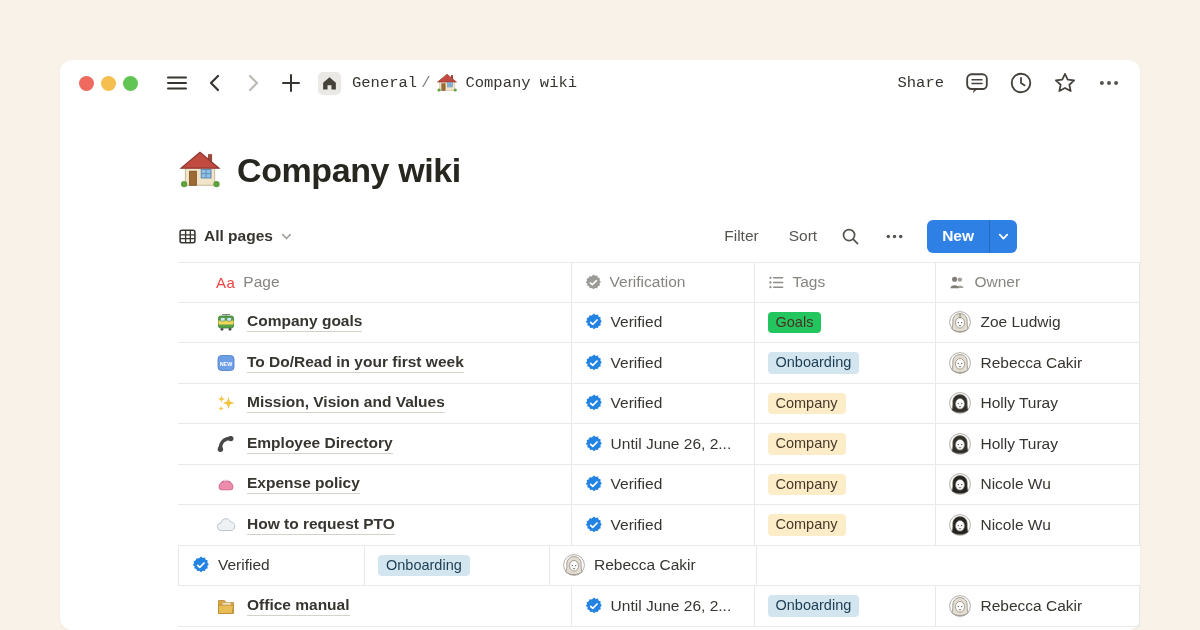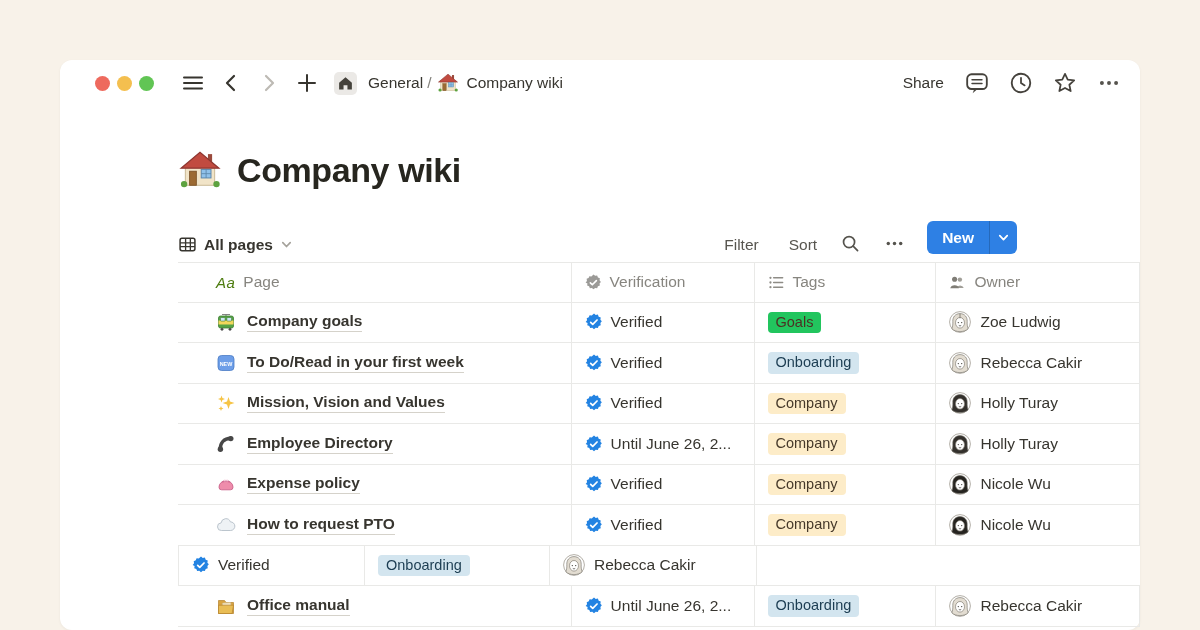--- a/index.html
+++ b/index.html
@@ -4,22 +4,22 @@
 <style>
   * { margin:0; padding:0; box-sizing:border-box; }
   html,body { width:1200px; height:630px; overflow:hidden; }
   body { background:#f8f2e9; font-family:"Liberation Sans", sans-serif; color:#37352f; }
   .icon svg { width:100%; height:100%; display:block; }
 
   .card { position:absolute; left:60px; top:60px; width:1080px; height:570px;
           background:#fff; border-radius:12px; box-shadow:0 1px 3px rgba(0,0,0,.05); }
 
   
-  .topbar { position:absolute; left:16px; right:0; top:0; height:46px;
-            display:flex; align-items:center; padding:0 19px; }
+  .topbar { position:absolute; left:0; right:0; top:0; height:46px;
+            display:flex; align-items:center; padding:0 19px;font-family:Liberation Mono, monospace; }
   .traffic { display:flex; gap:7px; margin-right:28px; }
   .tl { width:15px; height:15px; border-radius:50%; }
   .tl.red{background:#ee6a5e;} .tl.yellow{background:#f4bf4f;} .tl.green{background:#61c554;}
   .navbtn { width:22px; height:22px; margin-right:16px; cursor:pointer; }
   .homebox { width:23px; height:23px; background:#ebe9e6; border-radius:5px; padding:3px; margin-right:11px; }
   .crumbs { display:flex; align-items:center; font-size:15.5px; }
   .crumb { cursor:pointer; }
   .crumb-sep { color:#84827c; margin:0 6px 0 4px; }
   .crumb-house { width:22px; height:22px; margin-right:7px; }
   .tb-spacer { flex:1; }
@@ -27,21 +27,21 @@
   .tbicon { width:24px; height:24px; margin-left:0; margin-right:20px; cursor:pointer; }
   .tbicon:last-child { margin-right:0; }
 
   
   .title-row { position:absolute; left:118px; top:88px; display:flex; align-items:center; gap:15px; }
   .title-emoji { width:44px; height:44px; }
   .page-title { font-size:34px; font-weight:bold; letter-spacing:-0.4px; color:#27261f; }
 
   
   .viewbar { position:absolute; left:118px; top:158px; width:839px; height:36px;
-             display:flex; align-items:flex-end; }
+             display:flex; align-items:center; }
   .viewchip { display:flex; align-items:center; gap:7px; cursor:pointer; }
   .viewgrid { width:19px; height:19px; }
   .viewname { font-size:15.5px; font-weight:bold; }
   .vchev { width:13px; height:13px; color:#a5a29b; }
   .vb-spacer { flex:1; }
   .vb-text { font-size:15.5px; color:#57554f; margin-left:30px; cursor:pointer; }
   .vb-icon { width:21px; height:21px; margin-left:23px; color:#57554f; cursor:pointer; }
   .newbtn { display:flex; align-items:stretch; margin-left:22px; height:33px;
             background:#2e80e4; border-radius:6px; overflow:hidden; cursor:pointer; color:#fff; }
   .newbtn-main { display:flex; align-items:center; padding:0 15px; font-size:15.5px; font-weight:bold; }
@@ -52,21 +52,21 @@
   .table { position:absolute; left:118px; top:202px; width:962px; }
   .trow, .thead { display:flex; height:40.5px; align-items:stretch; border-bottom:1px solid #e9e9e7; }
   .thead { border-top:1px solid #e9e9e7; color:#87857f; }
   .cell { display:flex; align-items:center; overflow:hidden; white-space:nowrap; }
   .c-page  { width:399px; padding-left:38px; }
   .c-verif { width:186px; padding-left:13px; border-left:1px solid #e9e9e7; }
   .c-tags  { width:185px; padding-left:13px; border-left:1px solid #e9e9e7; }
   .c-owner { width:208px; padding-left:13px; border-left:1px solid #e9e9e7; border-right:1px solid #e9e9e7; }
   .c-fill  { flex:1; }
   .thead .cell { font-size:15.5px; gap:8px; cursor:pointer; }
-  .aa { font-size:15px; color:#4d7c0f; letter-spacing:0.5px;font-style:italic; }
+  .aa { font-size:15px; color:#ef4444; letter-spacing:0.5px; }
   .hicon { width:17px; height:17px; flex:0 0 auto; }
   .picon { width:20px; height:20px; margin-right:11px; flex:0 0 auto; }
   .plink { font-size:15.5px; font-weight:bold; color:#37352f; text-decoration:none;
            border-bottom:1px solid #d5d2ca; padding-bottom:1px; cursor:pointer; }
   .vbadge { width:18px; height:18px; margin-right:8px; flex:0 0 auto; }
   .vtext { font-size:15.5px; }
   .tag { font-size:14.5px; padding:3px 8px 4px; border-radius:4px; line-height:1; }
   .avatar { width:22px; height:22px; margin-right:9px; border-radius:50%; flex:0 0 auto; }
   .owner-name { font-size:15.5px; }
 </style>

